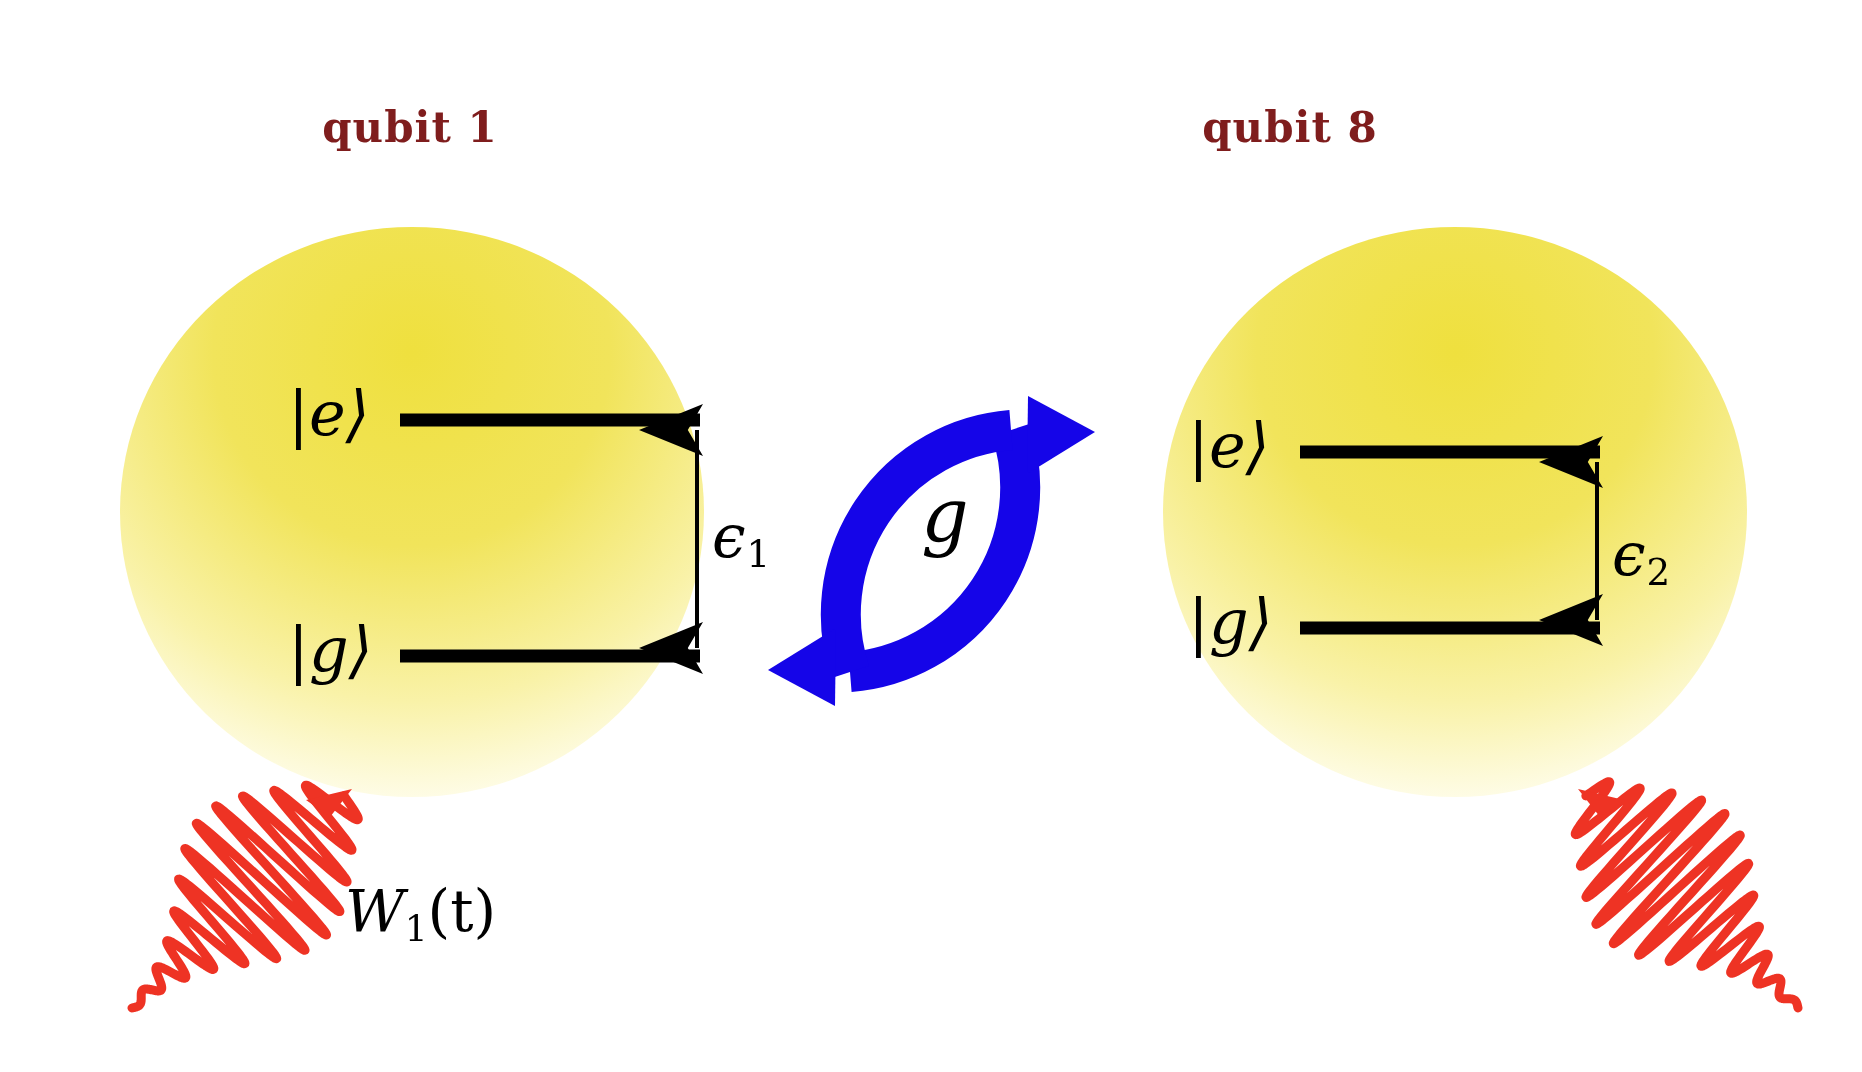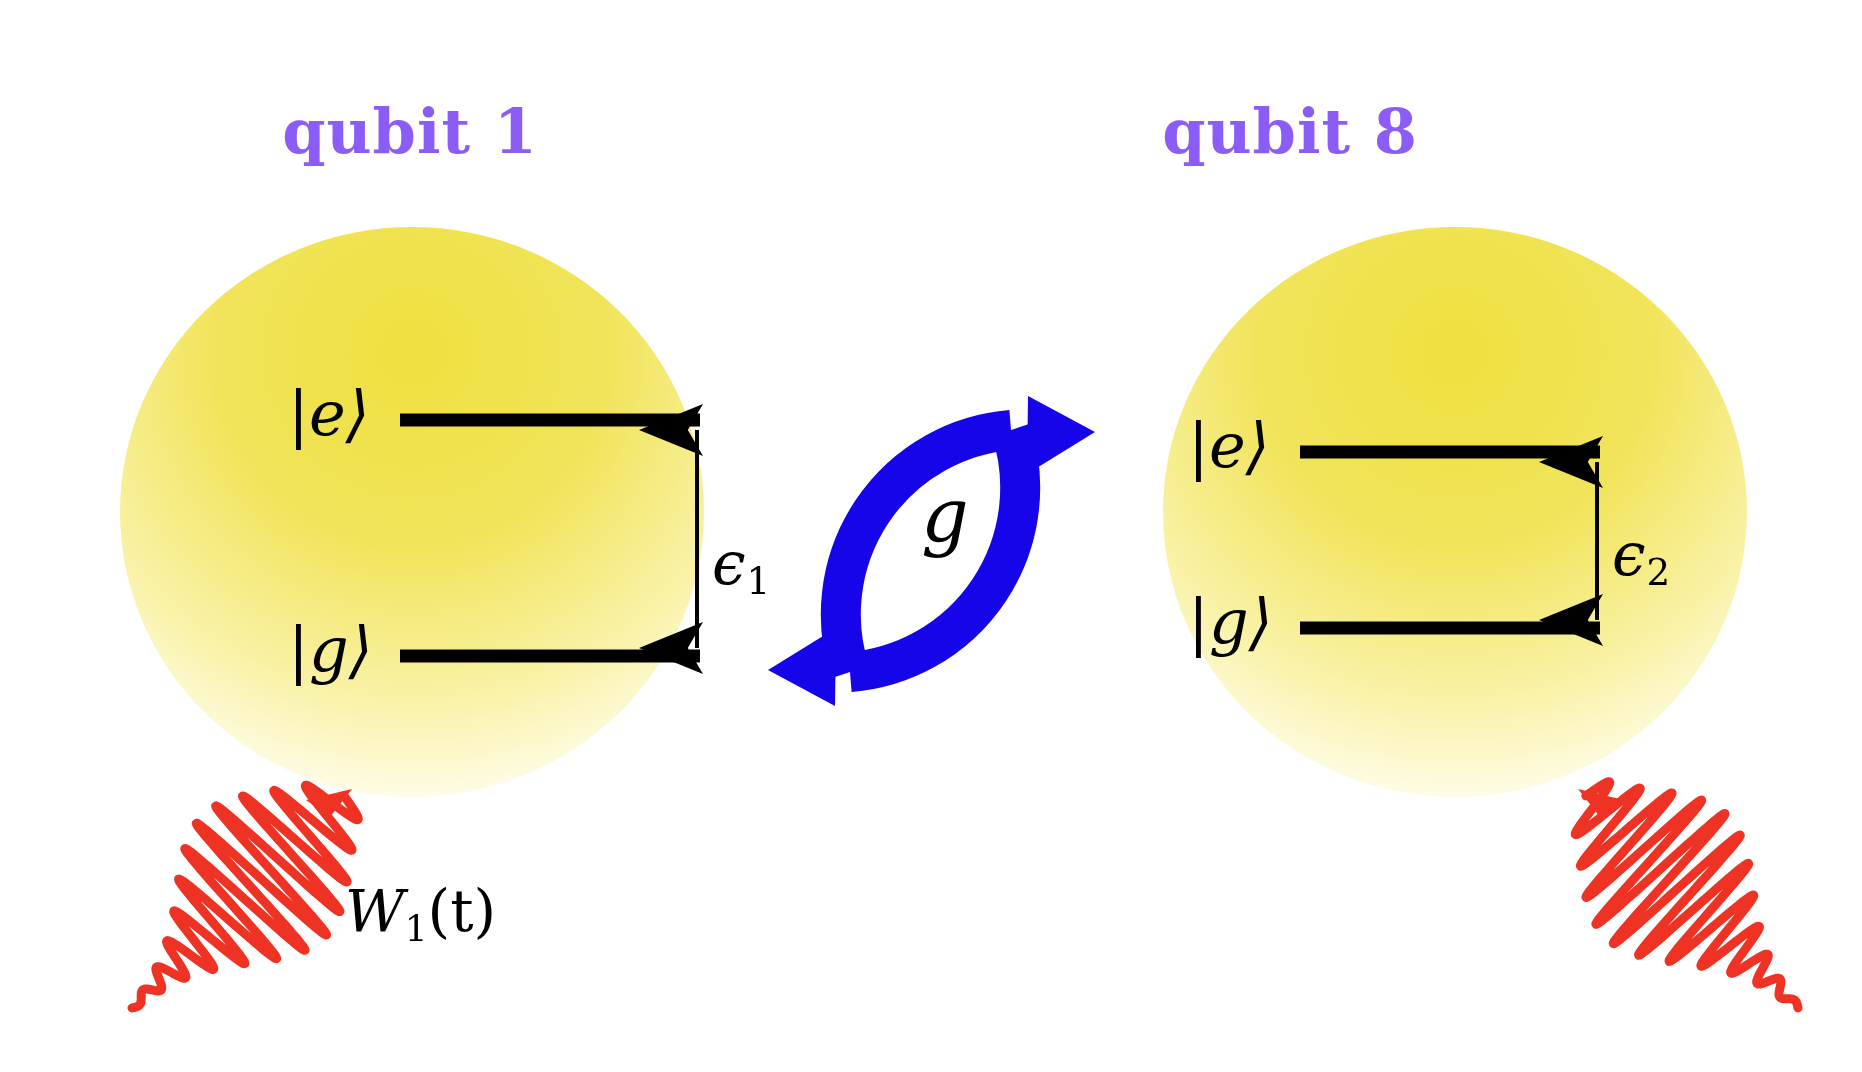--- a/index.html
+++ b/index.html
@@ -25,25 +25,26 @@
     position: absolute;
     left: 0; top: 0;
     width: 1862px;
     height: 1072px;
   }
   
   .qtitle {
     position: absolute;
     font-family: "DejaVu Serif", "Liberation Serif", serif;
     font-weight: bold;
-    font-size: 62px;
-    color: #8b5cf6;
+    font-size: 42px;
+    color: #7f1d1d;
     letter-spacing: 1px;
     white-space: nowrap;
     text-align: center;
+    margin-top: 8px;
   }
   #title-1 { left: 180px; top: 95px; width: 460px; }
   #title-2 { left: 1060px; top: 95px; width: 460px; }
 
   
   .ket {
     position: absolute;
     font-family: "DejaVu Serif", "Liberation Serif", serif;
     font-style: italic;
     font-size: 62px;
@@ -184,21 +185,21 @@
 
   <div class="qtitle" id="title-1">qubit 1</div>
   <div class="qtitle" id="title-2">qubit 8</div>
 
   <div class="ket" style="left:288px; top:383px;">|e⟩</div>
   <div class="ket" style="left:288px; top:619px;">|g⟩</div>
 
   <div class="ket" style="left:1188px; top:415px;">|e⟩</div>
   <div class="ket" style="left:1188px; top:591px;">|g⟩</div>
 
-  <div class="eps" style="left:712px; top:533px;">
+  <div class="eps" style="left:712px; top:506px;">
     <span>ϵ</span><sub>1</sub>
   </div>
   <div class="eps" style="left:1612px; top:524px;">
     <span>ϵ</span><sub>2</sub>
   </div>
 
   <div id="g-label">g</div>
 
   <div class="drive-label" id="drive-label-1">
     <span>W</span><sub>1</sub><span class="paren">(t)</span>

